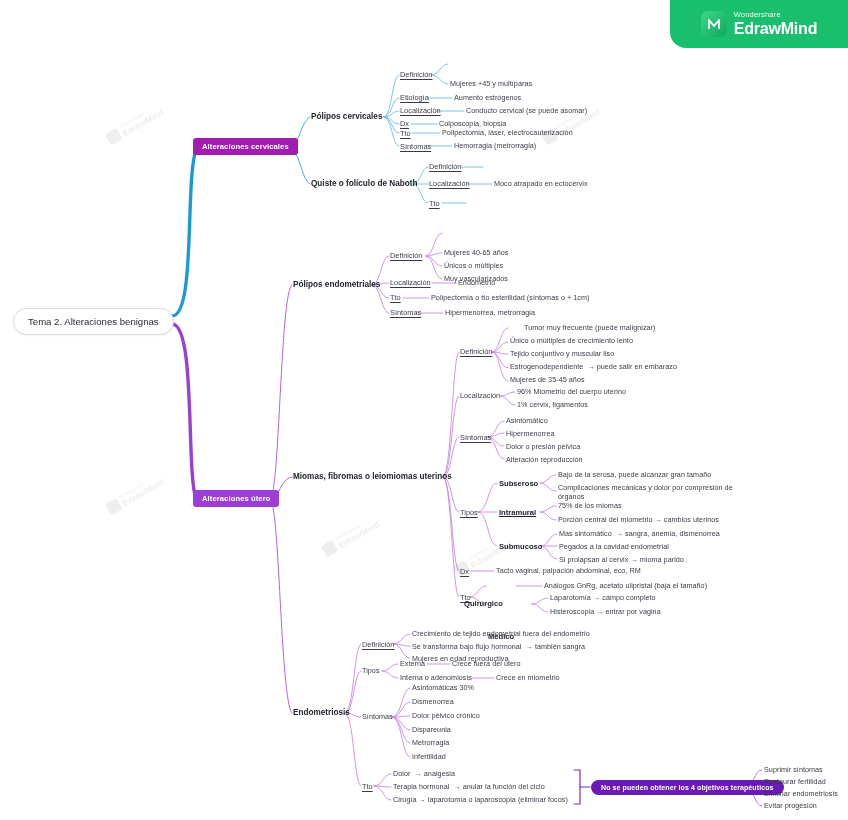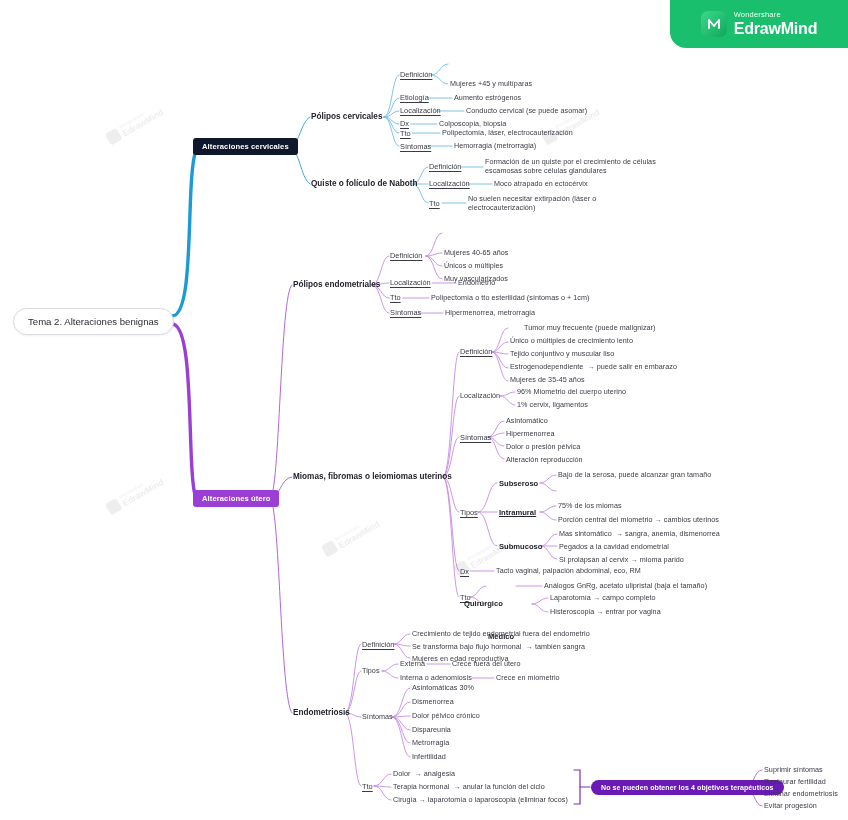--- a/index.html
+++ b/index.html
@@ -37,21 +37,21 @@
   .pill{
     position:absolute;
     border-radius:3px;
     color:#fff;
     font-size:7.6px;
     font-weight:bold;
     padding:4px 9px;
     white-space:nowrap;
     letter-spacing:.1px;
   }
-  .pill-blue{background:#0f172a;}
+  .pill-blue{background:#a21caf;}
   .pill-purple{background:#9b3fd4;}
   .pill-deep{background:#6a1bb5;border-radius:9px;padding:4px 10px;font-size:7px;}
 
   
   .banner{
     position:absolute;right:0;top:0;
     width:178px;height:48px;
     background:#19bf6c;
     border-bottom-left-radius:16px;
     display:flex;align-items:center;justify-content:center;gap:7px;
@@ -283,29 +283,25 @@
 
   <div class="node lvl-key" style="left:400px;top:129px;">Tto</div>
   <div class="node lvl-leaf" style="left:442px;top:129px;">Polipectomía, láser, electrocauterización</div>
 
   <div class="node lvl-key" style="left:400px;top:142px;">Síntomas</div>
   <div class="node lvl-leaf" style="left:454px;top:142px;">Hemorragia (metrorragia)</div>
 
   <div class="node lvl-sub" style="left:311px;top:179px;">Quiste o folículo de Naboth</div>
 
   <div class="node lvl-key" style="left:429px;top:162px;">Definición</div>
-  <div class="node lvl-leaf" style="left:485px;top:158px;width:172px;">Formación de un quiste por el crecimiento de células
-escamosas sobre células glandulares</div>
 
   <div class="node lvl-key" style="left:429px;top:179px;">Localización</div>
   <div class="node lvl-leaf" style="left:494px;top:180px;">Moco atrapado en ectocérvix</div>
 
   <div class="node lvl-key" style="left:429px;top:199px;">Tto</div>
-  <div class="node lvl-leaf" style="left:468px;top:195px;width:175px;">No suelen necesitar extirpación (láser o
-electrocauterización)</div>
 
   <div class="node lvl-sub" style="left:293px;top:280px;">Pólipos endometriales</div>
 
   <div class="node lvl-key" style="left:390px;top:251px;">Definición</div>
   <div class="node lvl-leaf" style="left:444px;top:249px;">Mujeres 40-65 años</div>
   <div class="node lvl-leaf" style="left:444px;top:262px;">Únicos o múltiples</div>
   <div class="node lvl-leaf" style="left:444px;top:275px;">Muy vascularizados</div>
 
   <div class="node lvl-key" style="left:390px;top:278px;">Localización</div>
   <div class="node lvl-leaf" style="left:458px;top:279px;">Endometrio</div>
@@ -332,20 +328,22 @@
   <div class="node lvl-key" style="left:460px;top:433px;">Síntomas</div>
   <div class="node lvl-leaf" style="left:506px;top:417px;">Asintomático</div>
   <div class="node lvl-leaf" style="left:506px;top:430px;">Hipermenorrea</div>
   <div class="node lvl-leaf" style="left:506px;top:443px;">Dolor o presión pélvica</div>
   <div class="node lvl-leaf" style="left:506px;top:456px;">Alteración reproducción</div>
 
   <div class="node lvl-key" style="left:460px;top:508px;">Tipos</div>
 
   <div class="node lvl-keyb" style="left:499px;top:479px;">Subseroso</div>
   <div class="node lvl-leaf" style="left:558px;top:471px;">Bajo de la serosa, puede alcanzar gran tamaño</div>
+  <div class="node lvl-leaf" style="left:558px;top:484px;width:190px;">Complicaciones mecánicas y dolor por compresión de
+órganos</div>
 
   <div class="node lvl-keyb" style="left:499px;top:508px;text-decoration:underline;">Intramural</div>
   <div class="node lvl-leaf" style="left:558px;top:502px;">75% de los miomas</div>
   <div class="node lvl-leaf" style="left:558px;top:516px;">Porción central del miometrio → cambios uterinos</div>
 
   <div class="node lvl-keyb" style="left:499px;top:542px;">Submucoso</div>
   <div class="node lvl-leaf" style="left:559px;top:530px;">Mas sintomático  → sangra, anemia, dismenorrea</div>
   <div class="node lvl-leaf" style="left:559px;top:543px;">Pegados a la cavidad endometrial</div>
   <div class="node lvl-leaf" style="left:559px;top:556px;">Si prolapsan al cervix → mioma parido</div>
 

